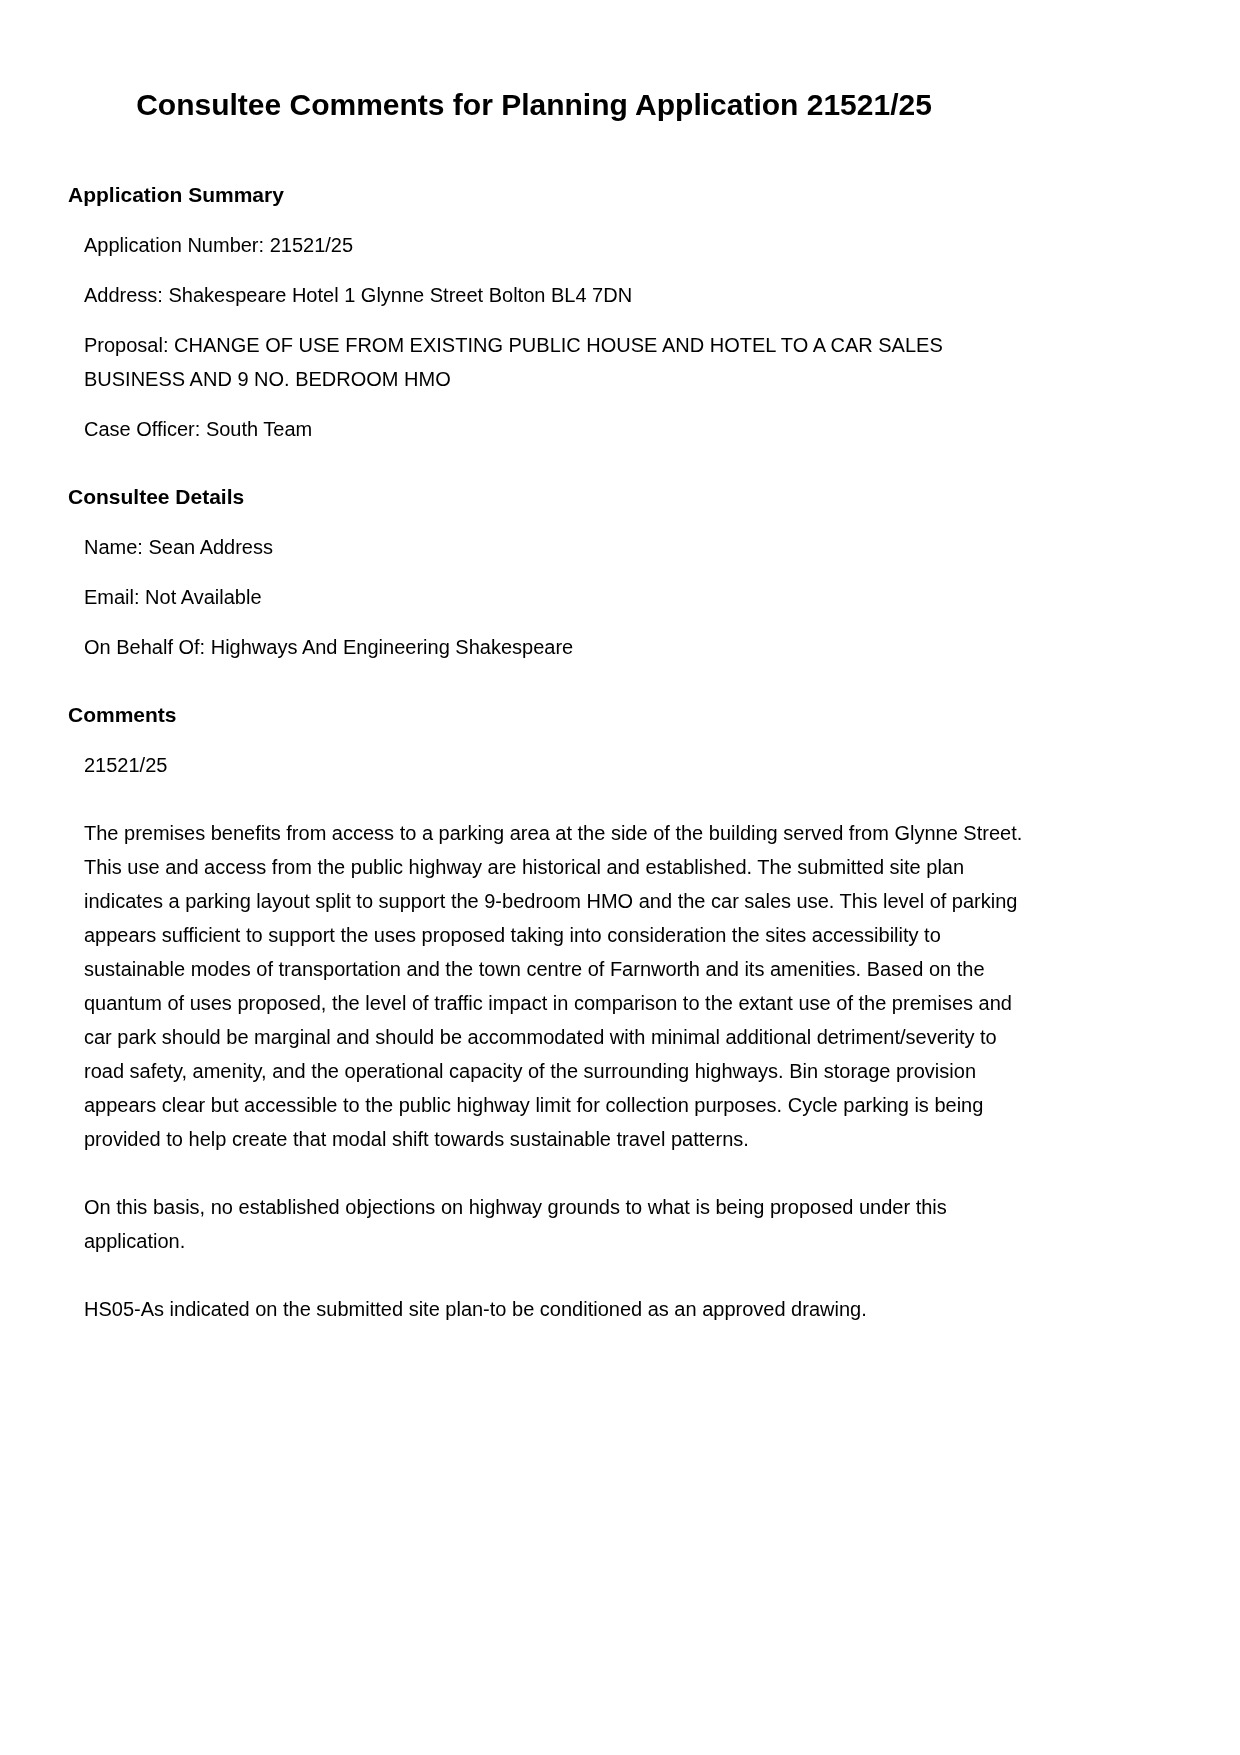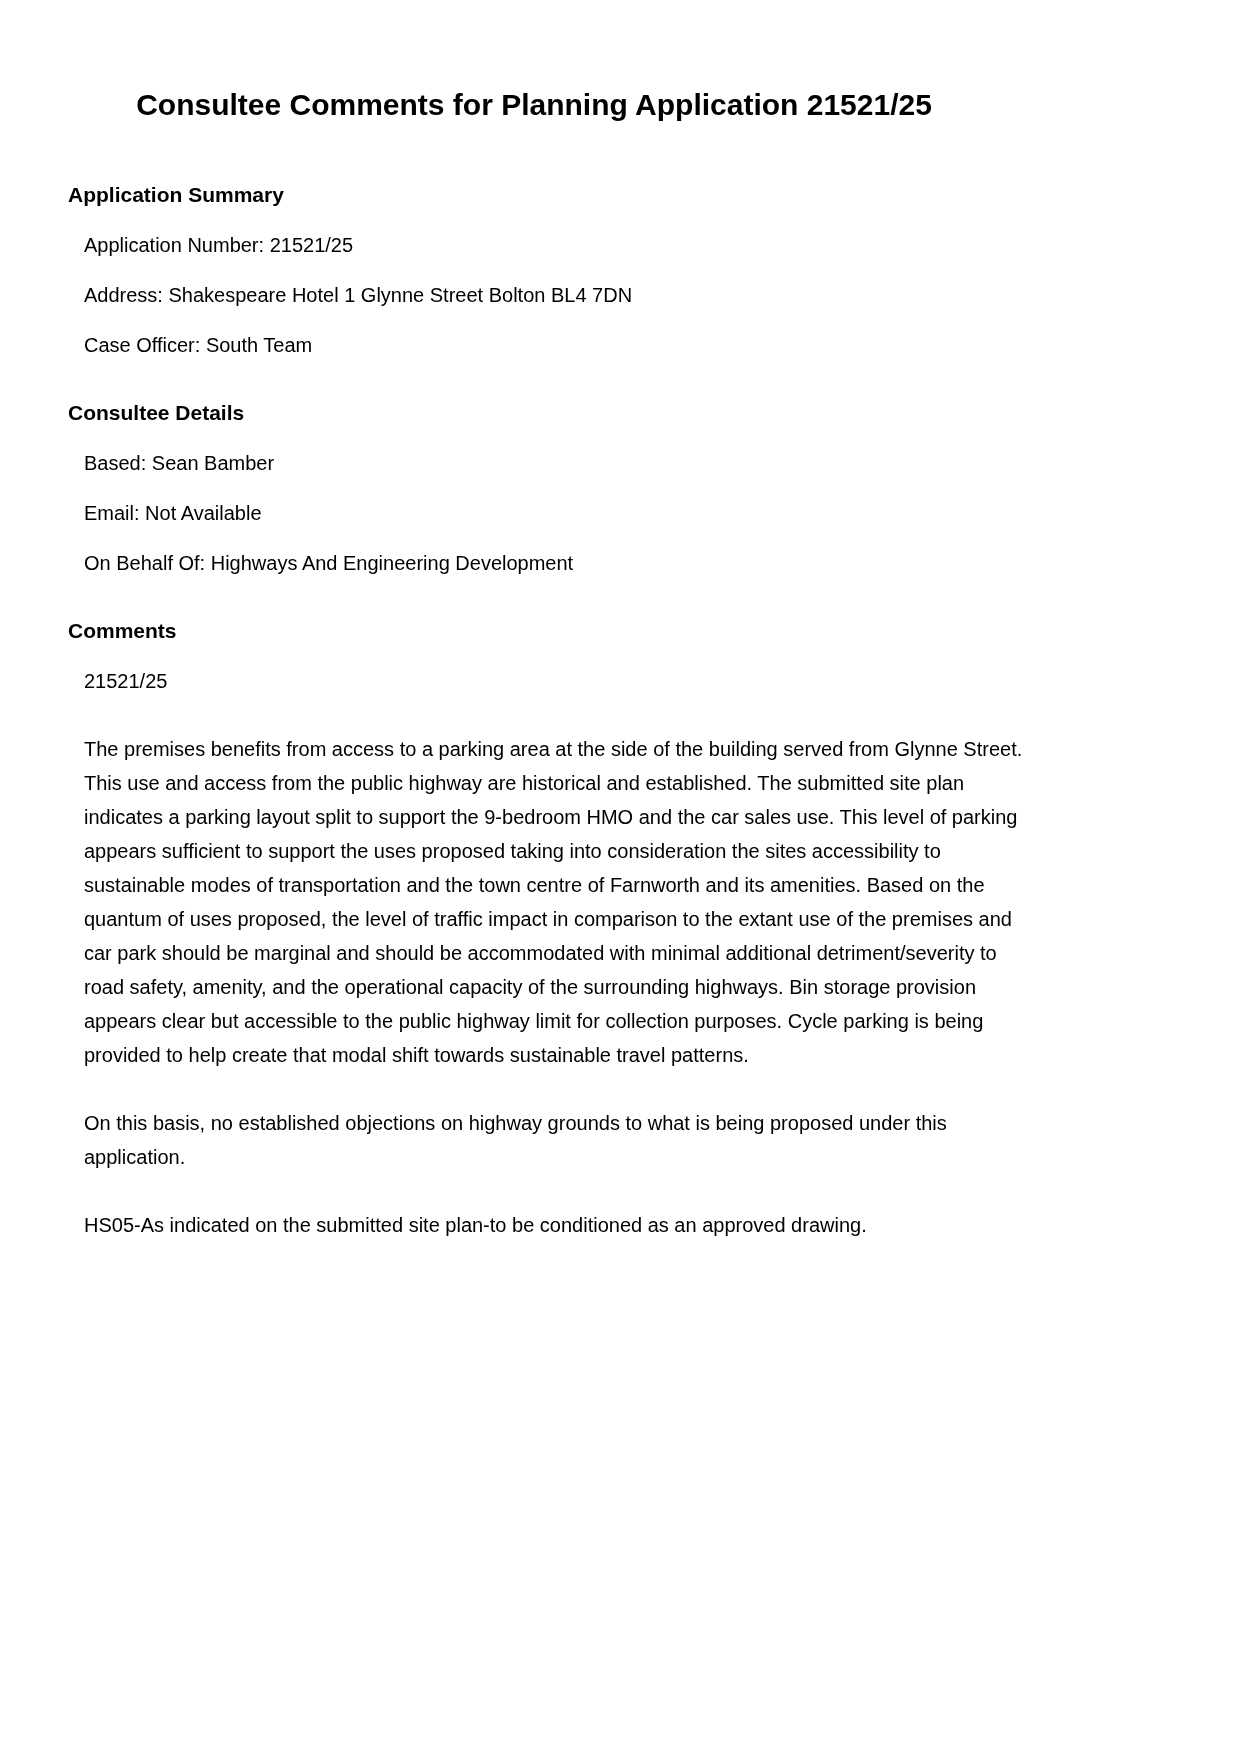--- a/index.html
+++ b/index.html
@@ -53,28 +53,29 @@
 <div class="page">
 
   <h1 class="doc-title">Consultee Comments for Planning Application 21521/25</h1>
 
   <div class="content">
 
     <section>
       <h2 class="section-heading first">Application Summary</h2>
       <p class="line">Application Number: 21521/25</p>
       <p class="line">Address: Shakespeare Hotel 1 Glynne Street Bolton BL4 7DN</p>
+      <p class="line">Proposal: CHANGE OF USE FROM EXISTING PUBLIC HOUSE AND HOTEL TO A CAR SALES BUSINESS AND 9 NO. BEDROOM HMO</p>
       <p class="line">Case Officer: South Team</p>
     </section>
 
     <section>
       <h2 class="section-heading">Consultee Details</h2>
-      <p class="line">Based: Sean Bamber</p>
+      <p class="line">Name: Sean Address</p>
       <p class="line">Email: Not Available</p>
-      <p class="line">On Behalf Of: Highways And Engineering Development</p>
+      <p class="line">On Behalf Of: Highways And Engineering Shakespeare</p>
     </section>
 
     <section>
       <h2 class="section-heading">Comments</h2>
       <p class="line">21521/25</p>
       <p class="para spaced">The premises benefits from access to a parking area at the side of the building served from Glynne Street. This use and access from the public highway are historical and established. The submitted site plan indicates a parking layout split to support the 9-bedroom HMO and the car sales use. This level of parking appears sufficient to support the uses proposed taking into consideration the sites accessibility to sustainable modes of transportation and the town centre of Farnworth and its amenities. Based on the quantum of uses proposed, the level of traffic impact in comparison to the extant use of the premises and car park should be marginal and should be accommodated with minimal additional detriment/severity to road safety, amenity, and the operational capacity of the surrounding highways. Bin storage provision appears clear but accessible to the public highway limit for collection purposes. Cycle parking is being provided to help create that modal shift towards sustainable travel patterns.</p>
       <p class="para spaced">On this basis, no established objections on highway grounds to what is being proposed under this application.</p>
       <p class="para spaced">HS05-As indicated on the submitted site plan-to be conditioned as an approved drawing.</p>
     </section>
 

